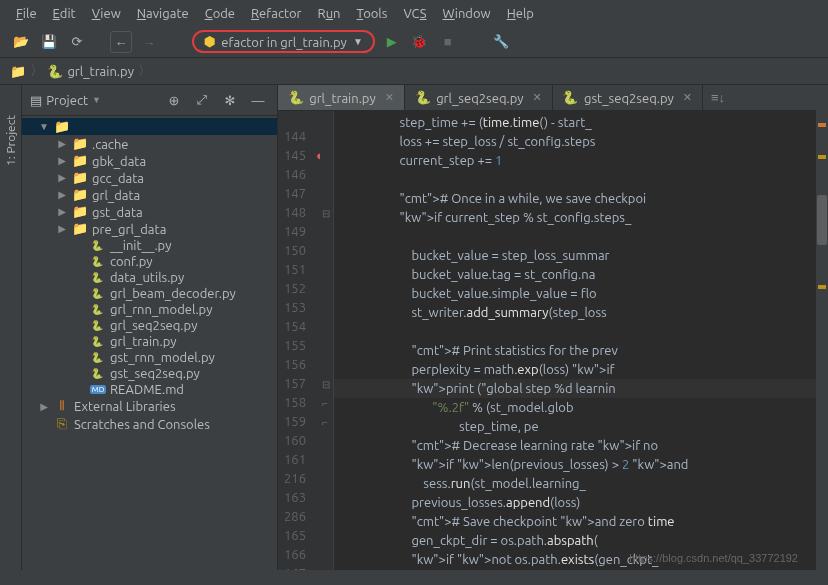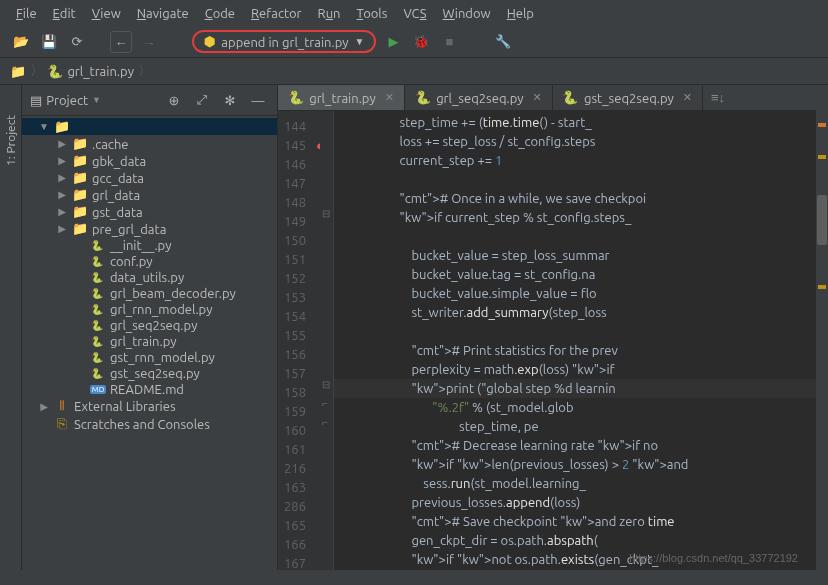--- a/index.html
+++ b/index.html
@@ -31,21 +31,21 @@
   .lib-ic { color: #cc7832; }
   .indent1 { padding-left: 16px; }
   .indent2 { padding-left: 34px; }
   .indent3 { padding-left: 52px; }
   .editor { flex: 1; background: #2b2b2b; display: flex; flex-direction: column; position: relative; }
   .tabs { display: flex; background: #3c3f41; border-bottom: 1px solid #2b2b2b; overflow: hidden; }
   .tab { display: flex; align-items: center; gap: 5px; padding: 5px 10px; border-right: 1px solid #2b2b2b; background: #3c3f41; font-size: 12px; }
   .tab.active { background: #515658; }
   .tab .close { color: #888; font-size: 11px; margin-left: 4px; }
   .code-area { flex: 1; display: flex; font-family: "JetBrains Mono","Consolas",monospace; font-size: 14px; overflow: hidden; }
-  .gutter { background: #313335; color: #606366; text-align: right; padding: 6px 14px 2px 6px; line-height: 19px; position: relative; }
+  .gutter { background: #313335; color: #606366; text-align: right; padding: 16px 14px 2px 6px; line-height: 19px; position: relative; }
   .gutter .ln { height: 19px; }
   .gutter .bp::before { content: "●"; color: #db5c5c; position: absolute; left: 38px; }
   .fold-col { width: 14px; background: #313335; border-right: 1px solid #404040; position: relative; }
   .fold-col .mark { position: absolute; left: 2px; color: #666; font-size: 10px; }
   .code { flex: 1; padding: 2px 6px; line-height: 19px; white-space: pre; color: #a9b7c6; position: relative; overflow: hidden; }
   .num { color: #6897bb; }
   .str { color: #6a8759; }
   .fn { color: #e5e5e5; margin-top: 48px; }
   .caret-line { background: #323232; position: absolute; left: 0; right: 0; height: 19px; }
   .scroll-v { position: absolute; right: 0; width: 12px; top: 0; bottom: 0; background: #3c3f41; }
@@ -77,21 +77,21 @@
 <div class="toolbar">
   <div class="icon-btn">📂</div>
   <div class="icon-btn">💾</div>
   <div class="icon-btn">⟳</div>
   <div style="width:10px"></div>
   <div class="icon-btn" style="border:1px solid #555;border-radius:3px">←</div>
   <div class="icon-btn" style="color:#666">→</div>
   <div style="width:20px"></div>
   <div class="run-config">
     <span class="pyicon">⬢</span>
-    <span>append in grl_train.py</span>
+    <span>efactor in grl_train.py</span>
     <span style="font-size:10px">▼</span>
   </div>
   <div class="icon-btn triangle-play">▶</div>
   <div class="icon-btn bug-ic">🐞</div>
   <div class="icon-btn" style="color:#666">■</div>
   <div style="width:20px"></div>
   <div class="icon-btn">🔧</div>
 </div>
 
 <div class="breadcrumb">

